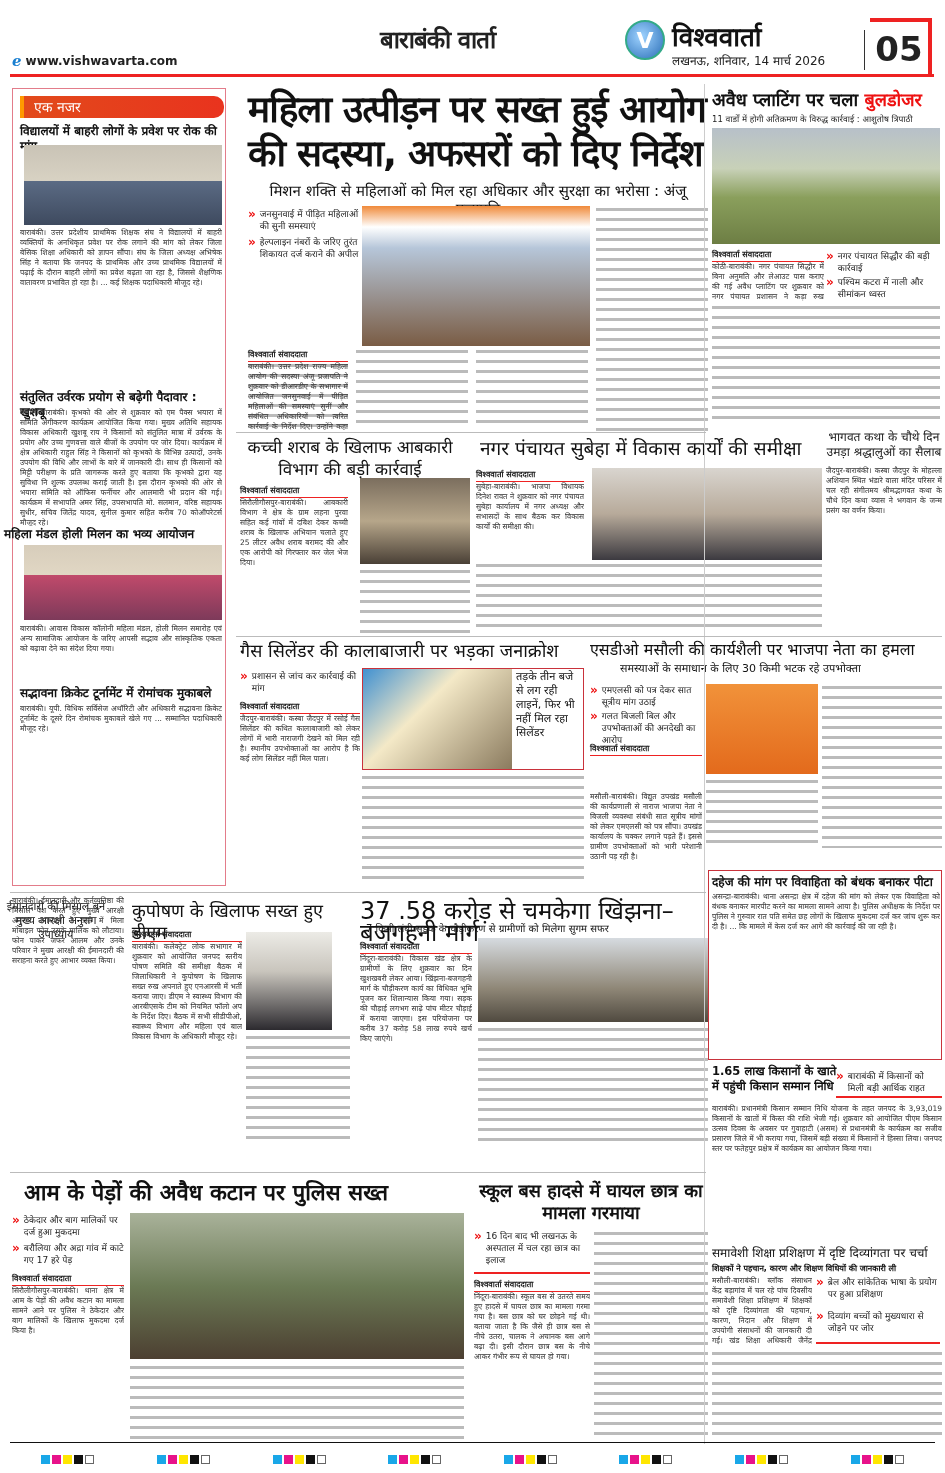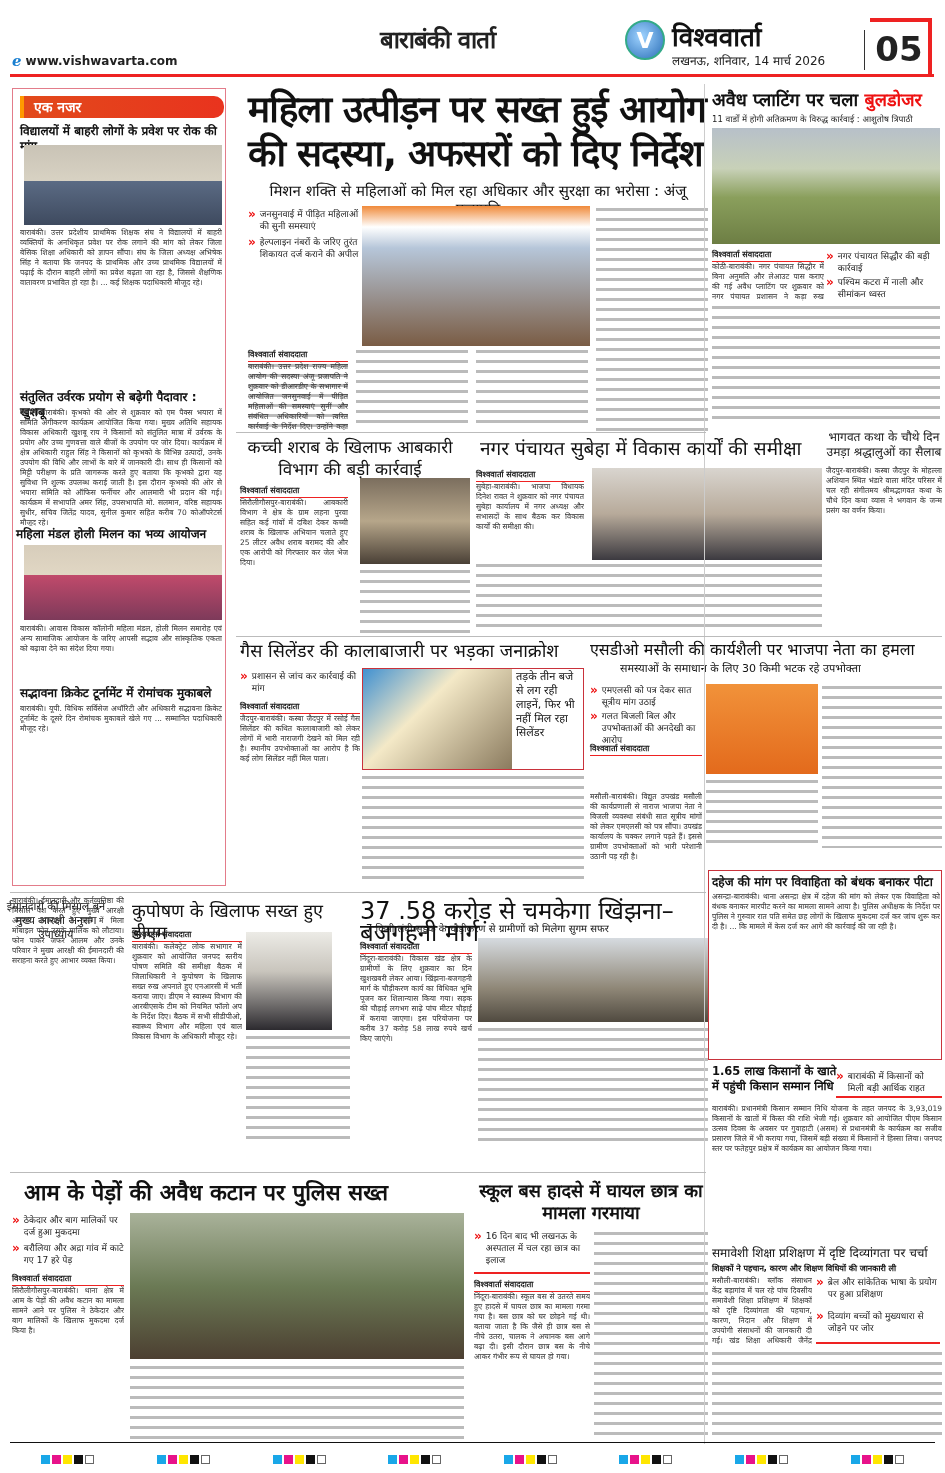--- a/index.html
+++ b/index.html
@@ -8,21 +8,21 @@
 .hdr-site{left:12px;top:52px;font-size:12px;font-weight:bold;color:#222;display:flex;align-items:center;gap:4px}
 .hdr-site .e{color:#1a7fd0;font-size:15px;font-style:italic;font-family:"DejaVu Serif",serif}
 .hdr-sec{left:380px;top:22px;font-size:24px;font-weight:bold;letter-spacing:-1px}
 .logo{left:625px;top:20px;width:40px;height:40px;border-radius:50%;background:radial-gradient(circle at 40% 40%,#9fd3ff,#2b6fb8);border:2px solid #3a8;display:flex;align-items:center;justify-content:center;font-weight:bold;color:#fff;font-size:22px}
 .brand{left:672px;top:18px;font-size:26px;font-weight:bold;color:#111}
 .brand-date{left:672px;top:52px;font-size:12px;color:#222}
 .pageno{left:870px;top:18px;width:62px;height:57px;border-top:4px solid #e22;border-right:4px solid #e22;font-size:34px;font-weight:bold;display:flex;align-items:center;justify-content:center}
 .pageno::before{content:"";position:absolute;left:-6px;top:8px;height:40px;border-left:1px solid #333}
 .hdr-rule{left:10px;top:74px;width:924px;height:3px;background:#e22}
 .box-left{left:12px;top:88px;width:214px;height:798px;border:1px solid #e37c8a}
-.eknazar{left:24px;top:96px;width:200px;height:22px;background:linear-gradient(90deg,#e24a1b,#e9331e);border-radius:0 10px 10px 0;color:#fff;font-weight:bold;font-size:14px;padding-left:10px;line-height:22px}
+.eknazar{left:24px;top:96px;width:200px;height:22px;background:linear-gradient(90deg,#e24a1b,#e9331e);border-radius:0 10px 10px 0;color:#fff;font-weight:normal;font-size:14px;padding-left:10px;line-height:22px}
 .eknazar::before{content:"";position:absolute;left:-4px;top:0;width:4px;height:22px;background:#f90}
 .h-small{font-weight:bold;font-size:12px;line-height:15px;color:#111}
 .h-med{font-weight:bold;font-size:16px;line-height:19px;color:#111}
 .txt{font-size:7.5px;line-height:10px;color:#333;text-align:justify;overflow:hidden}
 .txtfill{background:repeating-linear-gradient(180deg,transparent 0 2px,#bbb 2px 5px,transparent 5px 10px)}
 .photo{background:linear-gradient(135deg,#8a9a7a,#c8b89a 40%,#7c8b99);overflow:hidden}
 .photo.people{background:linear-gradient(180deg,#c9c3b6 0,#d8d2c3 45%,#5b6b84 45%,#3e4a5f 100%)}
 .photo.green{background:linear-gradient(180deg,#b7c0c9 0,#c8d1b8 35%,#8a9f5c 60%,#6d7e44 100%)}
 .photo.orange{background:linear-gradient(180deg,#f1923a,#e36a1c)}
 .photo.meeting{background:linear-gradient(180deg,#f08a3a 0,#fff 15%,#b6c6d9 30%,#7a5c44 100%)}
@@ -56,21 +56,21 @@
 <div class="abs pageno">05</div>
 <div class="abs hdr-rule"></div>
 
 <div class="abs box-left"></div>
 <div class="abs eknazar">एक नजर</div>
 <div class="abs h-small" style="left:20px;top:124px;width:200px">विद्यालयों में बाहरी लोगों के प्रवेश पर रोक की मांग</div>
 <div class="abs photo people" style="left:24px;top:145px;width:198px;height:80px"></div>
 <div class="abs txt" style="left:20px;top:228px;width:202px;height:150px">बाराबंकी। उत्तर प्रदेशीय प्राथमिक शिक्षक संघ ने विद्यालयों में बाहरी व्यक्तियों के अनधिकृत प्रवेश पर रोक लगाने की मांग को लेकर जिला बेसिक शिक्षा अधिकारी को ज्ञापन सौंपा। संघ के जिला अध्यक्ष अभिषेक सिंह ने बताया कि जनपद के प्राथमिक और उच्च प्राथमिक विद्यालयों में पढ़ाई के दौरान बाहरी लोगों का प्रवेश बढ़ता जा रहा है, जिससे शैक्षणिक वातावरण प्रभावित हो रहा है। ... कई शिक्षक पदाधिकारी मौजूद रहे।</div>
 <div class="abs h-small" style="left:20px;top:390px;width:205px;font-size:12px">संतुलित उर्वरक प्रयोग से बढ़ेगी पैदावार : खुशबू</div>
 <div class="abs txt" style="left:20px;top:408px;width:202px;height:118px">मसौली-बाराबंकी। कृभको की ओर से शुक्रवार को एम पैक्स भयारा में समिति अंगीकरण कार्यक्रम आयोजित किया गया। मुख्य अतिथि सहायक विकास अधिकारी खुशबू राय ने किसानों को संतुलित मात्रा में उर्वरक के प्रयोग और उच्च गुणवत्ता वाले बीजों के उपयोग पर जोर दिया। कार्यक्रम में क्षेत्र अधिकारी राहुल सिंह ने किसानों को कृभको के विभिन्न उत्पादों, उनके उपयोग की विधि और लाभों के बारे में जानकारी दी। साथ ही किसानों को मिट्टी परीक्षण के प्रति जागरूक करते हुए बताया कि कृभको द्वारा यह सुविधा नि शुल्क उपलब्ध कराई जाती है। इस दौरान कृभको की ओर से भयारा समिति को ऑफिस फर्नीचर और आलमारी भी प्रदान की गई। कार्यक्रम में सभापति अमर सिंह, उपसभापति मो. सलमान, वरिष्ठ सहायक सुधीर, सचिव जितेंद्र यादव, सुनील कुमार सहित करीब 70 कोऑपरेटर्स मौजूद रहे।</div>
-<div class="abs h-small" style="left:16px;top:527px;width:202px">महिला मंडल होली मिलन का भव्य आयोजन</div>
+<div class="abs h-small" style="left:4px;top:527px;width:202px">महिला मंडल होली मिलन का भव्य आयोजन</div>
 <div class="abs photo people" style="left:24px;top:545px;width:198px;height:75px;background:linear-gradient(180deg,#d7cdbb 0,#e1d7c4 40%,#c14a6b 40%,#7d3a5a 100%)"></div>
 <div class="abs txt" style="left:20px;top:624px;width:202px;height:60px">बाराबंकी। आवास विकास कॉलोनी महिला मंडल, होली मिलन समारोह एवं अन्य सामाजिक आयोजन के जरिए आपसी सद्भाव और सांस्कृतिक एकता को बढ़ावा देने का संदेश दिया गया।</div>
 <div class="abs h-small" style="left:20px;top:686px;width:202px">सद्भावना क्रिकेट टूर्नामेंट में रोमांचक मुकाबले</div>
 <div class="abs txt" style="left:20px;top:704px;width:202px;height:176px">बाराबंकी। यूपी. विधिक सर्विसेज अथॉरिटी और अधिकारी सद्भावना क्रिकेट टूर्नामेंट के दूसरे दिन रोमांचक मुकाबले खेले गए ... सम्मानित पदाधिकारी मौजूद रहे।</div>
 
 <div class="abs headline-main">महिला उत्पीड़न पर सख्त हुई आयोग की सदस्या, अफसरों को दिए निर्देश</div>
 <div class="abs sub-main">मिशन शक्ति से महिलाओं को मिल रहा अधिकार और सुरक्षा का भरोसा : अंजू प्रजापति</div>
 <div class="abs bullet" style="left:248px;top:208px;width:118px">
     <span class="chev">»</span>
     <span>जनसुनवाई में पीड़ित महिलाओं की सुनी समस्याएं</span>

